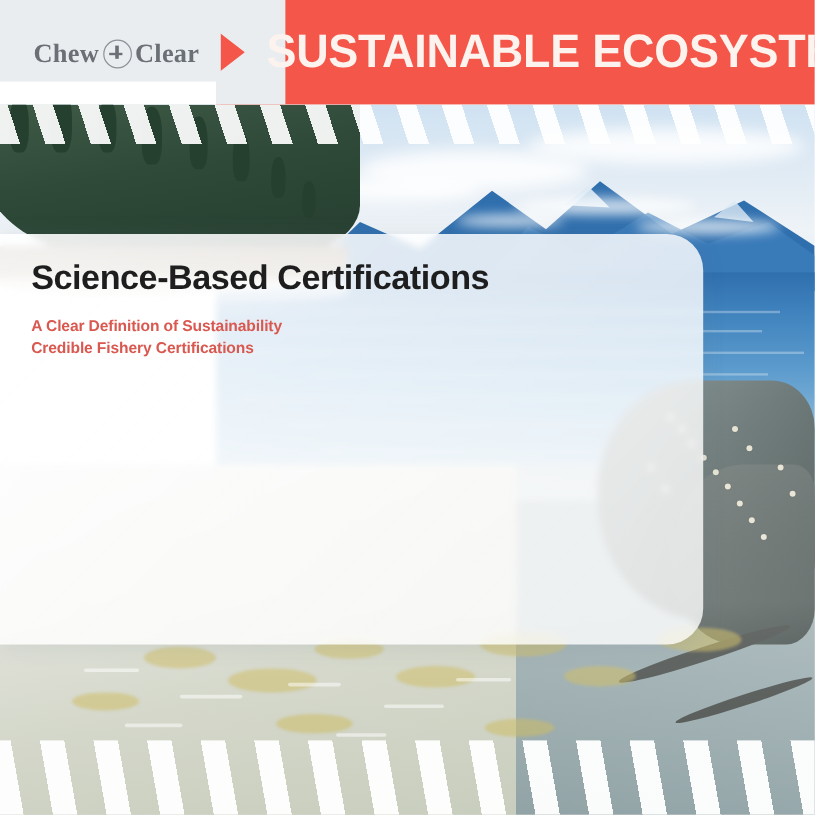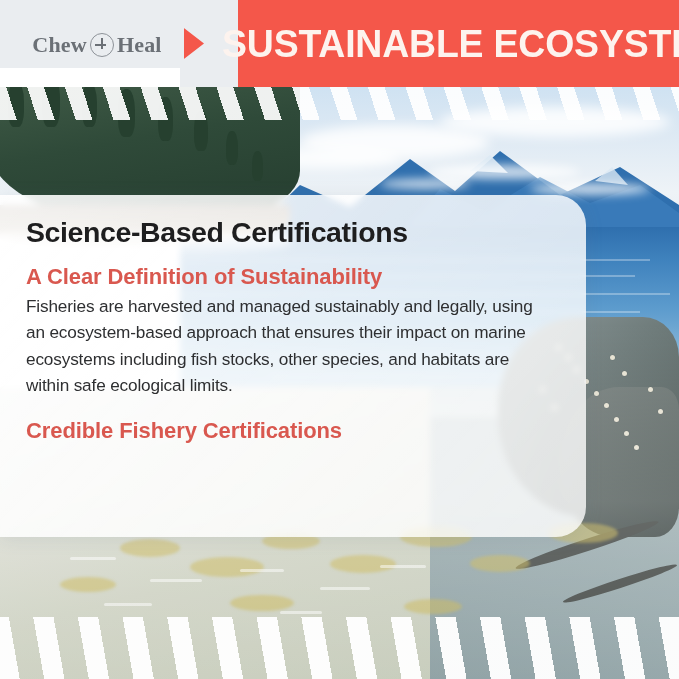--- a/index.html
+++ b/index.html
@@ -108,21 +108,21 @@
 
   
   .card{position:absolute;left:0;top:195px;width:586px;height:342px;z-index:7;
         background:linear-gradient(135deg,rgba(255,255,255,.90) 0%,rgba(255,255,255,.84) 45%,rgba(255,255,255,.78) 100%);
         border-radius:0 30px 30px 0;
         box-shadow:0 2px 18px rgba(90,110,130,.14);
         backdrop-filter:blur(3px);}
   .card-inner{padding:22px 30px 0 26px;}
   .card-title{font-size:28.5px;font-weight:700;color:#1e1e1f;letter-spacing:-.4px;
         margin:0 0 16px 0;line-height:1.1;}
-  .sub{font-size:22px;font-weight:700;color:#D9584F;letter-spacing:-.1px;margin:0 0 3px 0;}
+  .sub{font-size:13px;font-weight:700;color:#D9584F;letter-spacing:-.1px;margin:0 0 3px 0;}
   .body{font-size:17.2px;color:#2e2f31;line-height:1.52;margin:0 0 20px 0;letter-spacing:-.15px;}
   .body:last-child{margin-bottom:0;}
 </style>
 </head>
 <body>
 
 <div class="page">
 
   <div class="photo">
 
@@ -214,37 +214,36 @@
   </div>
 
   <div class="stripes-top"></div>
   <div class="stripes-bottom"></div>
 
   <div class="header">
 
     <div class="logo">
       <span class="logo-word">Chew</span>
       <span class="logo-mark"></span>
-      <span class="logo-word">Heal</span>
+      <span class="logo-word">Clear</span>
     </div>
 
     <div class="banner"></div>
     <div class="banner-notch">
       <svg width="58" height="87" viewBox="0 0 58 87">
         <path d="M0,0 L58,0 L58,87 L0,87 L0,62 L24,43.5 L0,25 Z" fill="#EAEDF0"></path>
         <path d="M0,0 L4,0 L4,87 L0,87 Z" fill="#EAEDF0"></path>
       </svg>
     </div>
     <div class="banner-title">SUSTAINABLE ECOSYSTEM</div>
   </div>
 
   <div class="card">
     <div class="card-inner">
       <h1 class="card-title">Science-Based Certifications</h1>
 
       <h2 class="sub">A Clear Definition of Sustainability</h2>
-      <p class="body">Fisheries are harvested and managed sustainably and legally, using an ecosystem-based approach that ensures their impact on marine ecosystems including fish stocks, other species, and habitats are within safe ecological limits.</p>
 
       <h2 class="sub">Credible Fishery Certifications</h2>
     </div>
   </div>
 
 </div>
 
 </body></html>

